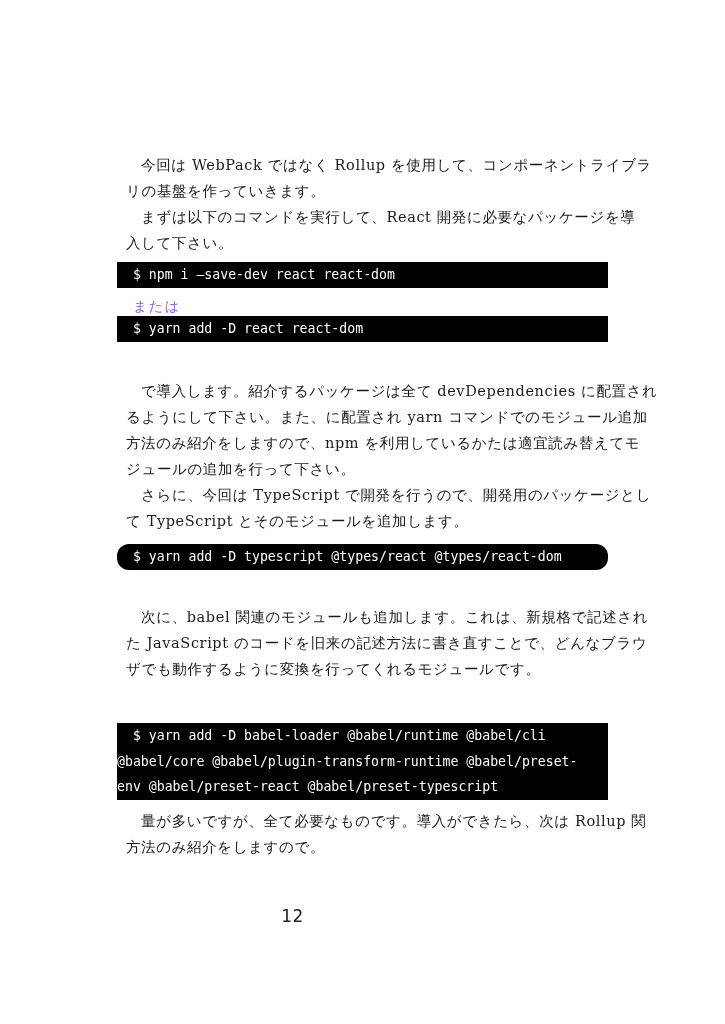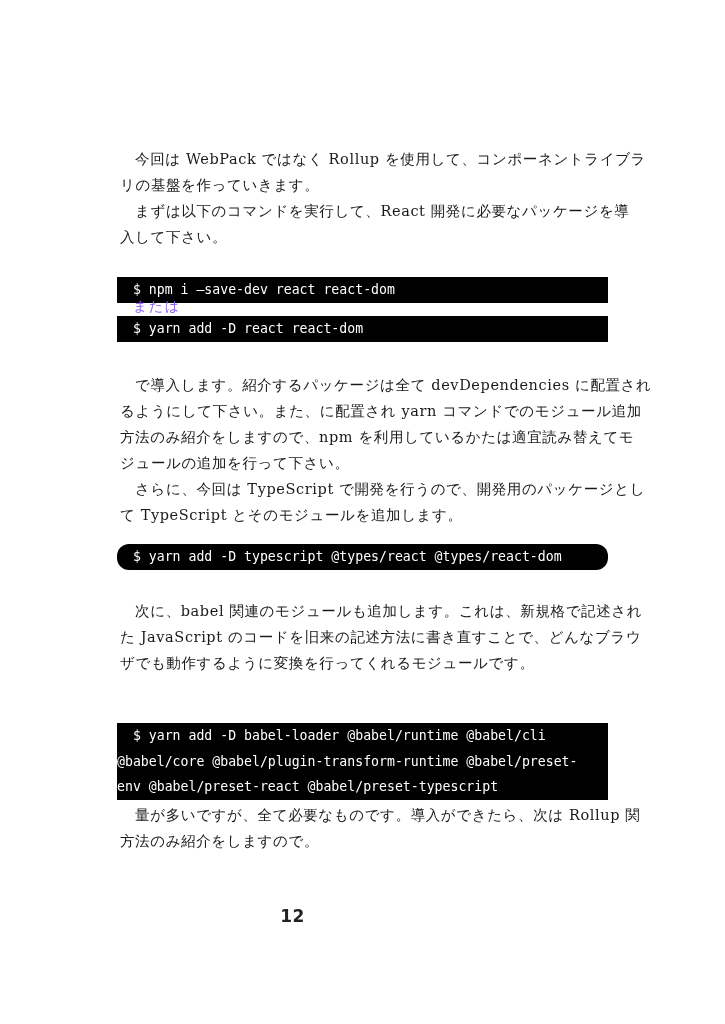--- a/index.html
+++ b/index.html
@@ -21,21 +21,21 @@
       top: 0;
       width: 491px;
     }
     .para {
       position: absolute;
       left: 0;
       width: 491px;
       font-size: 14.5px;
       line-height: 26px;
       letter-spacing: 0.6px;
-      margin: 3px;
+      margin: 9px;
       text-align: justify;
     }
     .para .line {
       display: block;
       white-space: nowrap;
     }
     .code {
       position: absolute;
       left: 0;
       width: 491px;
@@ -62,36 +62,35 @@
     .page-number {
       position: absolute;
       left: 0;
       width: 585px;
       top: 906px;
       text-align: center;
       font-family: "DejaVu Sans", "Liberation Sans", sans-serif;
       font-size: 17px;
       color: #222;
       letter-spacing: 0.5px;
-      font-weight: bold;
     }
   </style>
 </head>
 <body>
 
 <div class="page">
 
   <div class="para" style="top:143px;">
     <span class="line">　今回は WebPack ではなく Rollup を使用して、コンポーネントライブラ</span>
     <span class="line">リの基盤を作っていきます。</span>
     <span class="line">　まずは以下のコマンドを実行して、React 開発に必要なパッケージを導</span>
     <span class="line">入して下さい。</span>
   </div>
 
-  <div class="code" style="top:277px;">
+  <div class="code" style="top:262px;">
     <span class="cline">  $ npm i —save-dev react react-dom</span>
   </div>
 
   <div class="aside" style="top:296px;">または</div>
 
   <div class="code" style="top:316px;">
     <span class="cline">  $ yarn add -D react react-dom</span>
   </div>
 
   <div class="para" style="top:369px;">

